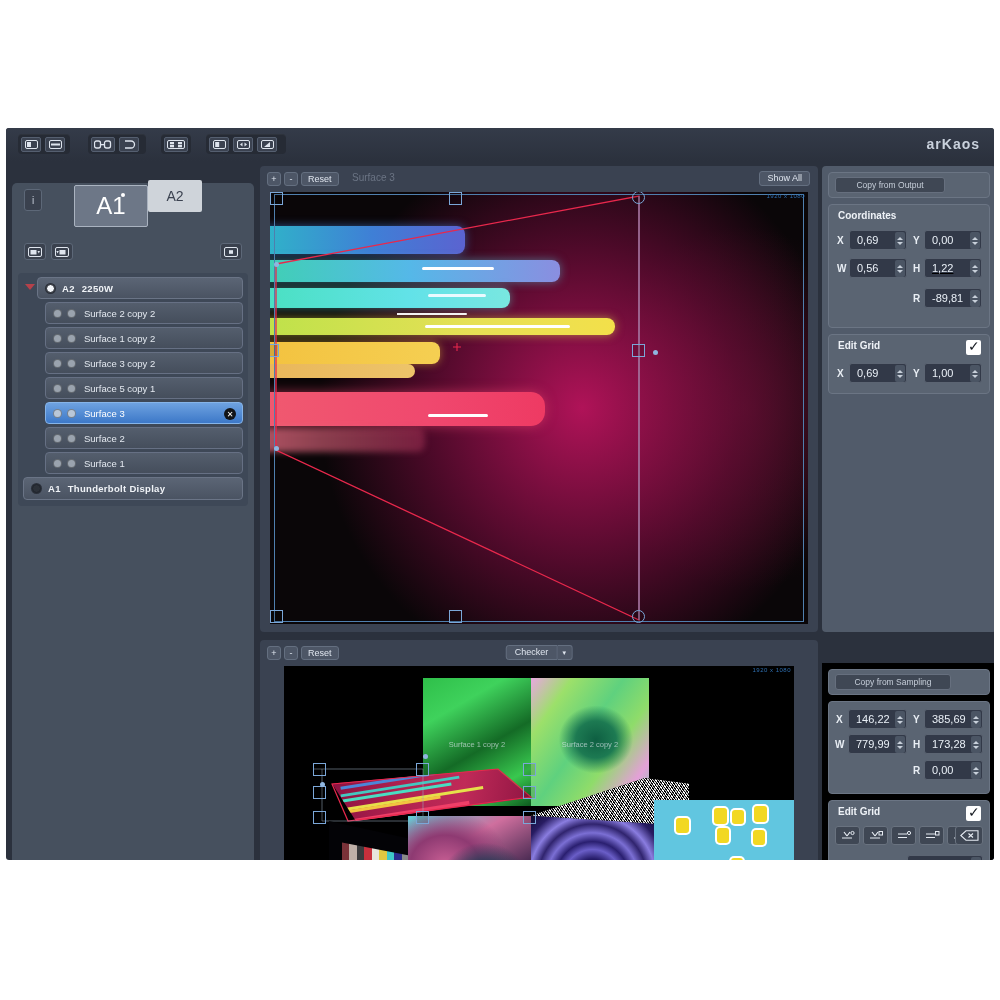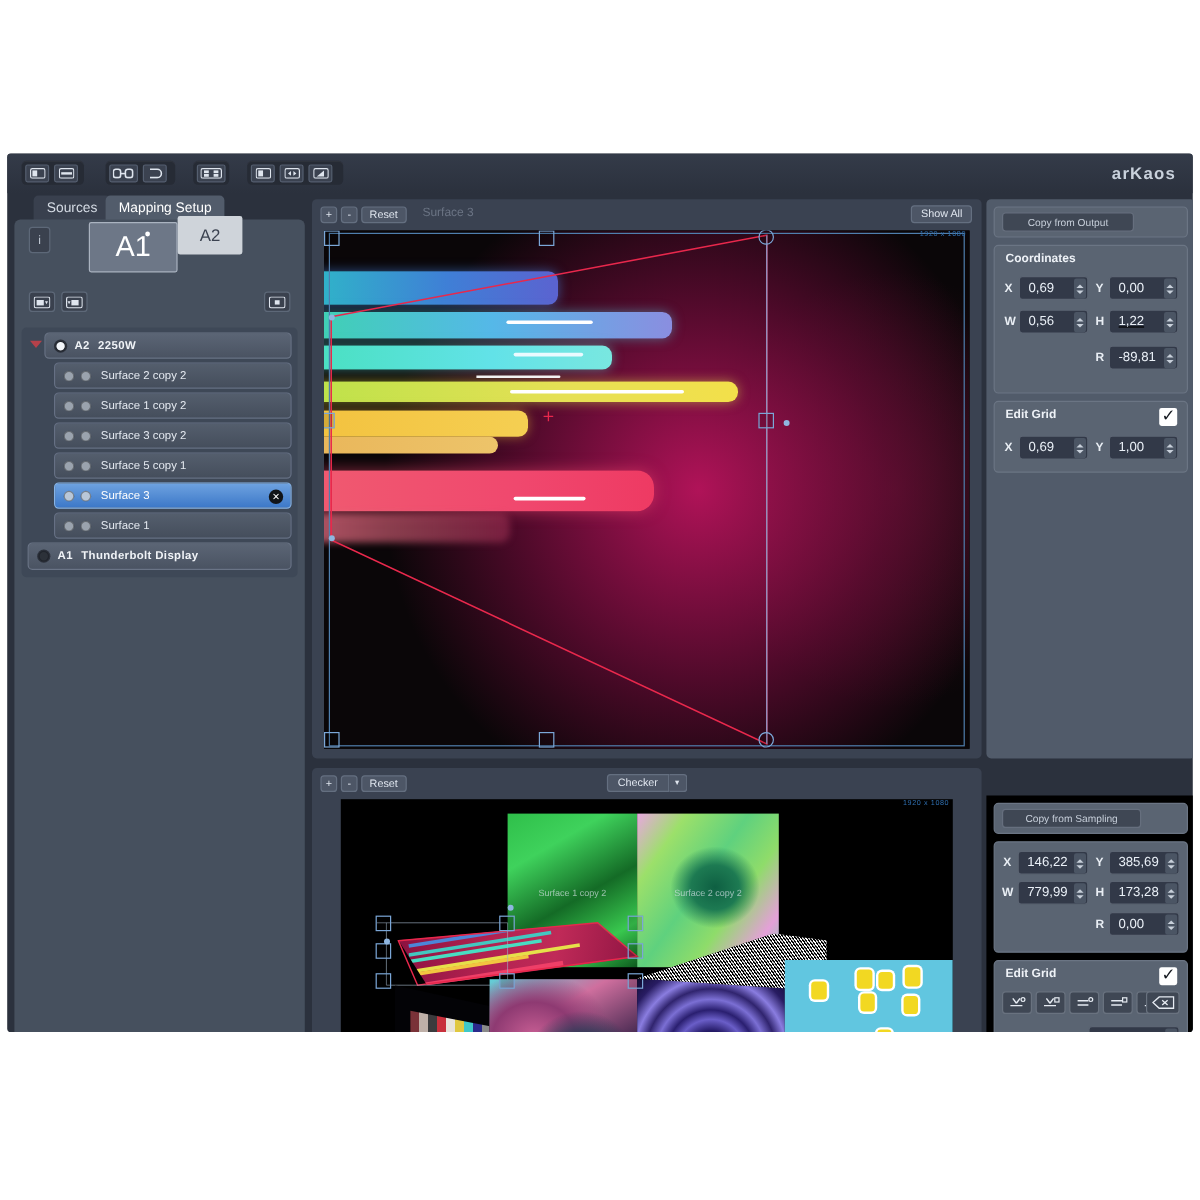--- a/index.html
+++ b/index.html
@@ -255,24 +255,20 @@
         <svg width="13" height="9">
             <rect x="0.5" y="0.5" width="12" height="8" rx="1.5" fill="none" stroke="#dfe5ee"></rect>
             <path d="M3 7 L9 2 L9 7 Z" fill="#dfe5ee"></path>
           </svg>
       </div>
     </div>
 
     <div class="logo">arKaos</div>
   </div>
 
-  <div class="tabs-row">
-    <div class="tab inactive" style="left:14px;">Sources</div>
-    <div class="tab active" style="left:74px;">Mapping Setup</div>
-  </div>
 
   <div class="sidebar">
 
     <div class="info-btn">i</div>
 
     <div class="screens">
       <div class="screen a2">A2</div>
       <div class="screen a1">
         <span>A1</span>
         <span class="dot-marker"></span>
@@ -330,20 +326,25 @@
       <div class="s-row">
         <span class="s-led"></span>
         <span class="s-led"></span>
         <span class="s-txt">Surface 5 copy 1</span>
       </div>
       <div class="s-row selected">
         <span class="s-led"></span>
         <span class="s-led"></span>
         <span class="s-txt">Surface 3</span>
         <span class="s-close">✕</span>
+      </div>
+      <div class="s-row">
+        <span class="s-led"></span>
+        <span class="s-led"></span>
+        <span class="s-txt">Surface 2</span>
       </div>
       <div class="s-row">
         <span class="s-led"></span>
         <span class="s-led"></span>
         <span class="s-txt">Surface 1</span>
       </div>
 
       <div class="disp-row">
         <span class="grp-led off"></span>
         <span class="grp-txt">A1</span>

